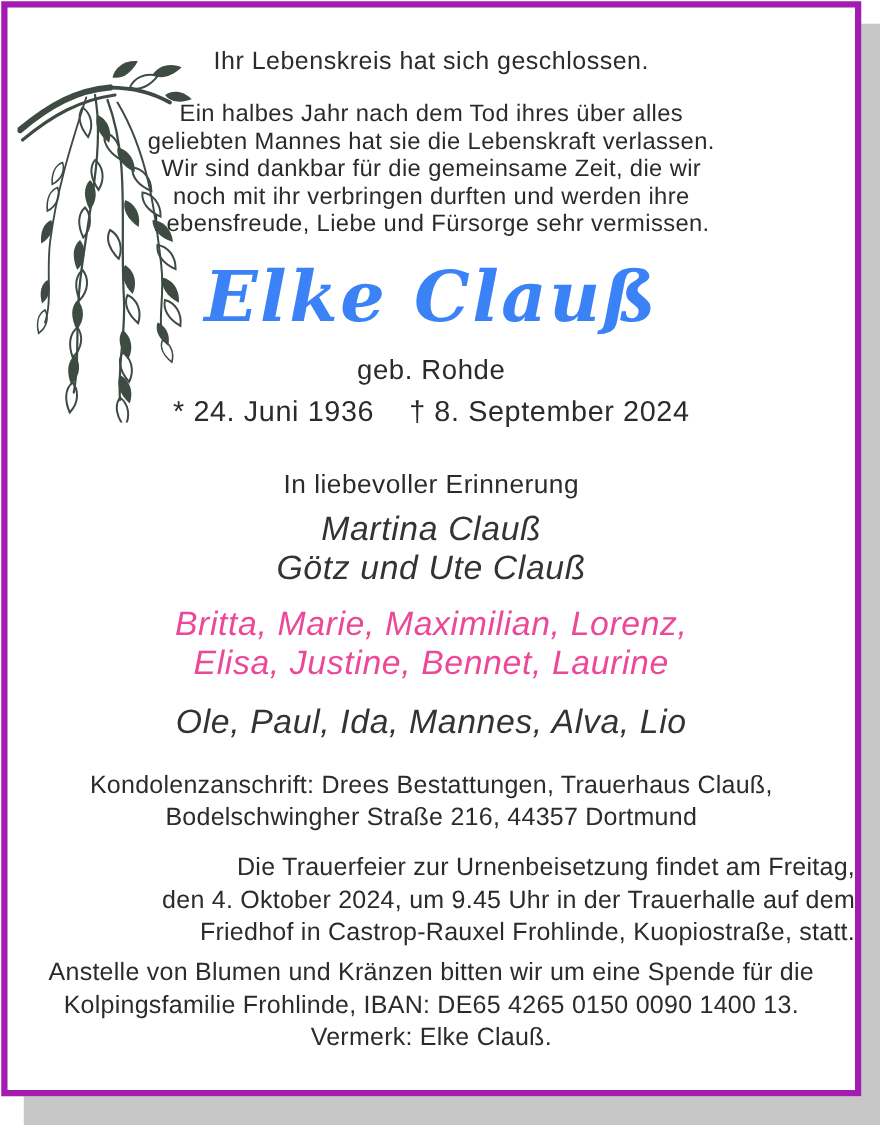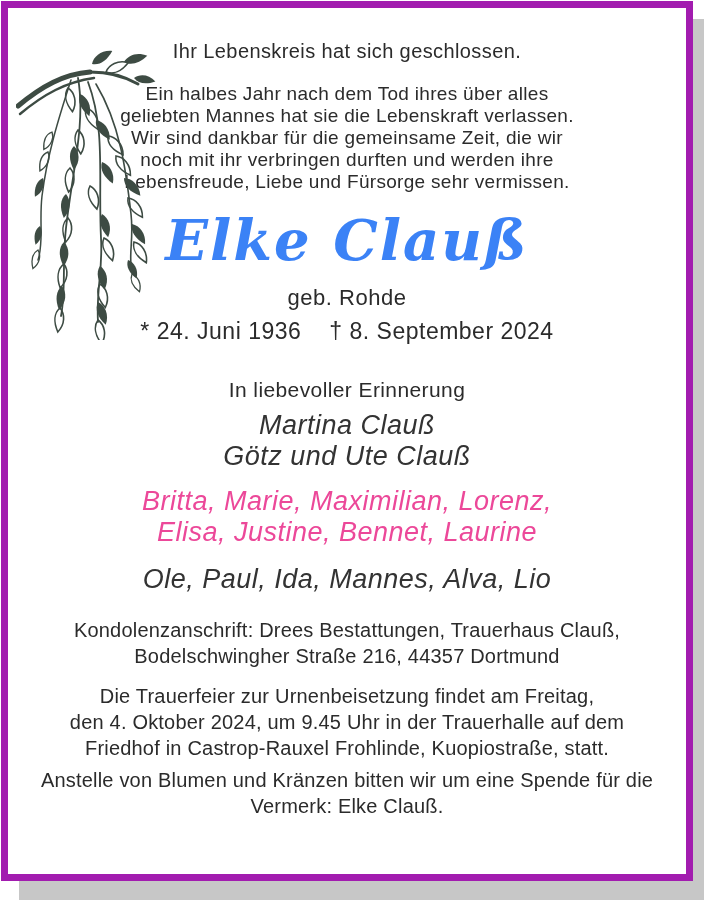--- a/index.html
+++ b/index.html
@@ -23,21 +23,21 @@
     height: 881px;
     background: #c7c7c7;
   }
   .card {
     position: absolute;
     left: 1px;
     top: 1px;
     width: 678px;
     height: 866px;
     background: #ffffff;
-    border: 7px solid #a21caf;
+    border: 5px solid #a21caf;
   }
   .content {
     position: relative;
     width: 100%;
     height: 100%;
     text-align: center;
     color: #2b2b2b;
   }
   .branch-wrap {
     position: absolute;
@@ -116,20 +116,21 @@
     margin-top: 22px;
     font-size: 20px;
     line-height: 26px;
     letter-spacing: 0.2px;
   }
   .ceremony {
     margin-top: 14px;
     font-size: 20px;
     line-height: 26px;
     letter-spacing: 0.2px;
+    text-align: right;
   }
   .donation {
     margin-top: 6px;
     font-size: 20px;
     line-height: 26px;
     letter-spacing: 0.2px;
   }
 </style>
 </head>
 <body>
@@ -241,18 +242,19 @@
       </div>
 
       <div class="ceremony">
         <div>Die Trauerfeier zur Urnenbeisetzung findet am Freitag,</div>
         <div>den 4. Oktober 2024, um 9.45 Uhr in der Trauerhalle auf dem</div>
         <div>Friedhof in Castrop-Rauxel Frohlinde, Kuopiostraße, statt.</div>
       </div>
 
       <div class="donation">
         <div>Anstelle von Blumen und Kränzen bitten wir um eine Spende für die</div>
+        <div>Kolpingsfamilie Frohlinde, IBAN: DE65 4265 0150 0090 1400 13.</div>
         <div>Vermerk: Elke Clauß.</div>
       </div>
 
     </div>
   </div>
 </div>
 
 </body></html>

